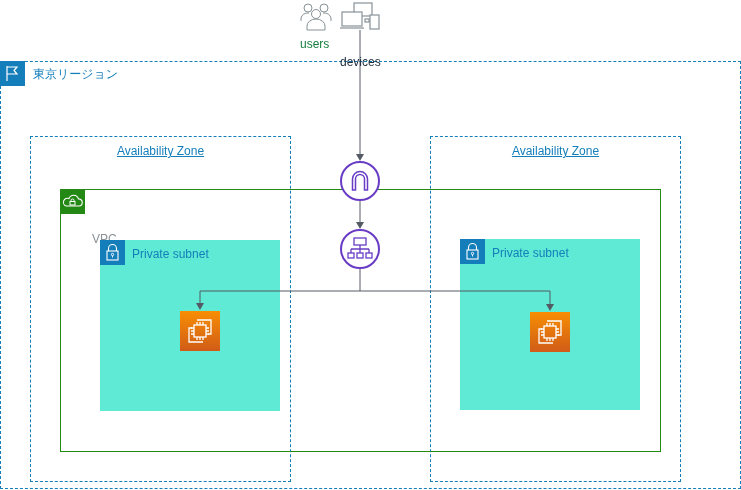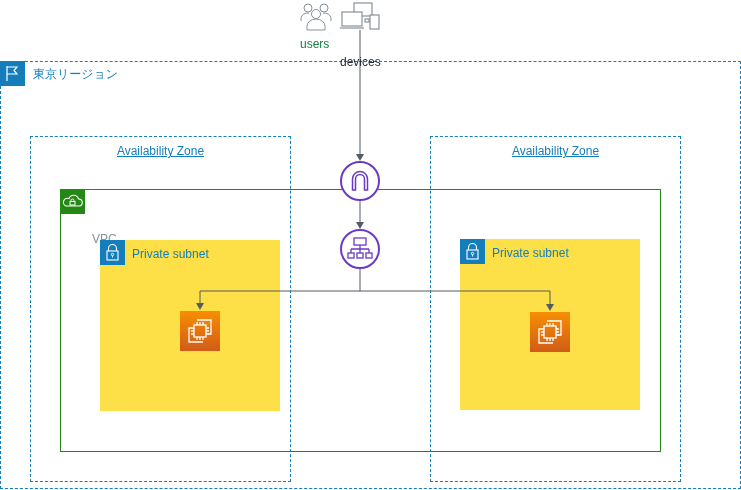--- a/index.html
+++ b/index.html
@@ -10,21 +10,21 @@
   .region { left:0; top:61px; width:741px; height:428px; }
   .region-icon { left:0; top:61px; width:25px; height:25px; background:#147EBA; }
   .region-label { left:33px; top:66px; font-size:12px; color:#147EBA; }
   .az { box-sizing:border-box; }
   .az-left { left:30px; top:136px; width:261px; height:346px; }
   .az-right { left:430px; top:136px; width:251px; height:346px; }
   .az-label { font-size:12px; color:#147EBA; width:100%; text-align:center; top:7px; left:0;text-decoration:underline; }
   .vpc { left:60px; top:189px; width:601px; height:263px; border:1px solid #248814; box-sizing:border-box; }
   .vpc-icon { left:60px; top:189px; width:25px; height:25px; background:#248814; }
   .vpc-label { left:92px; top:196px; font-size:12px; color:#879196;margin-top:36px; }
-  .subnet { background:#fde047; }
+  .subnet { background:#5eead4; }
   .subnet-left { left:100px; top:240px; width:180px; height:171px; }
   .subnet-right { left:460px; top:239px; width:180px; height:171px; }
   .subnet-icon { width:25px; height:25px; background:#147EBA; left:0; top:0; }
   .subnet-label { left:32px; top:7px; font-size:12px; color:#147EBA; white-space:nowrap; }
   .ec2 { width:40px; height:40px; background:linear-gradient(180deg,#F78E04 0%,#D05C17 100%); }
   .ec2-left { left:180px; top:311px; }
   .ec2-right { left:530px; top:312px; }
   .users-label { left:300px; top:37px; font-size:12px; color:#15803d; }
   .devices-label { left:340px; top:37px; font-size:12px; color:#232F3E;margin-top:18px; }
   svg.lines { position:absolute; left:0; top:0; }

